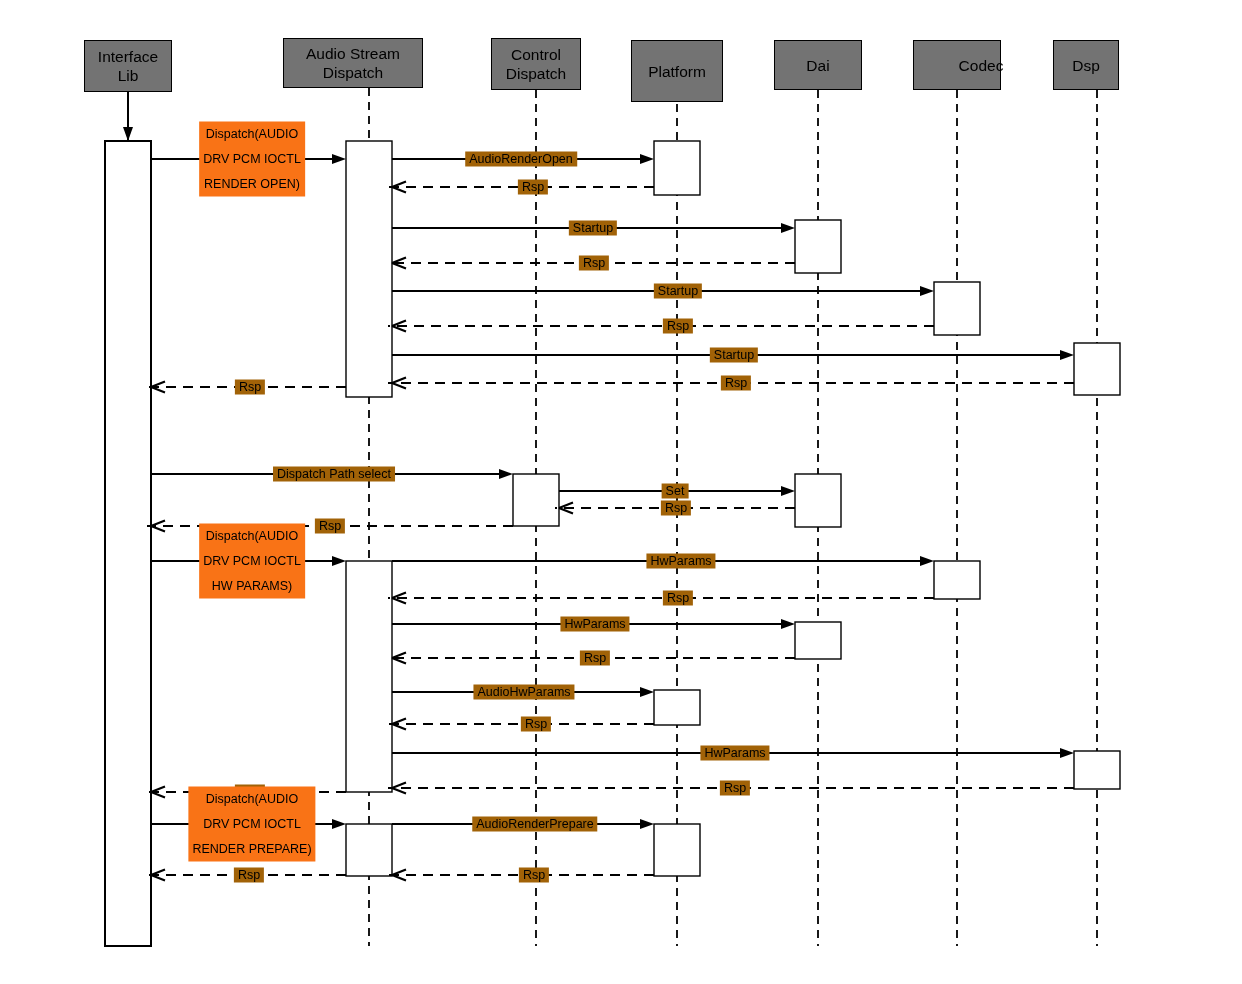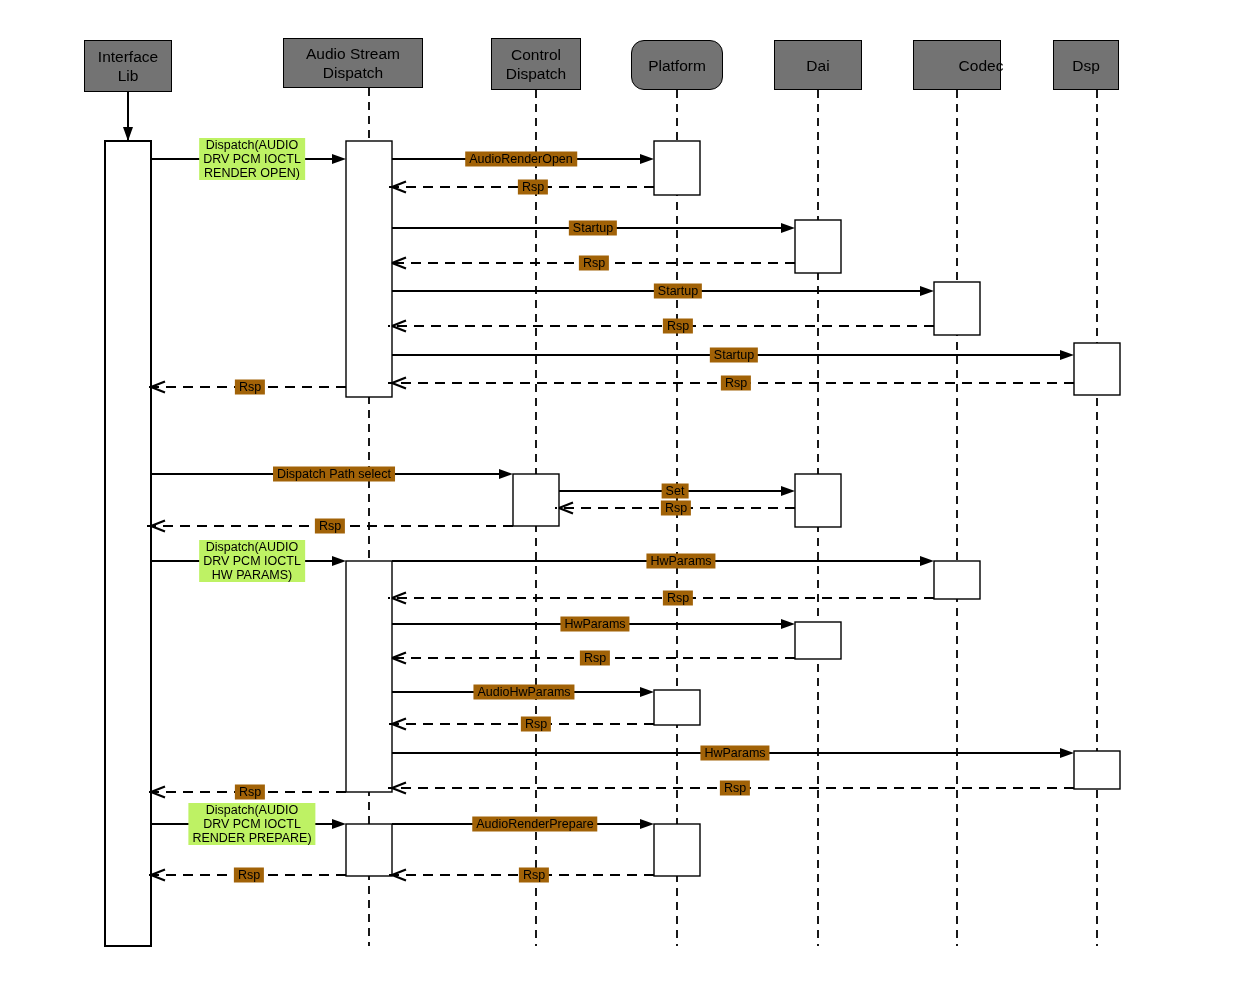--- a/index.html
+++ b/index.html
@@ -5,22 +5,22 @@
   html,body{margin:0;padding:0;background:#ffffff;}
   body{width:1242px;height:984px;position:relative;overflow:hidden;
        font-family:"Liberation Sans","DejaVu Sans",sans-serif;color:#000;}
   #stage{position:absolute;left:0;top:0;width:1242px;height:984px;}
   #seq-svg{position:absolute;left:0;top:0;width:1242px;height:984px;}
   .actor-box{position:absolute;box-sizing:border-box;border:1.6px solid #000;background:#737373;
              display:flex;align-items:center;justify-content:center;text-align:center;
              font-size:15.5px;line-height:19px;white-space:pre-line;}
   .msg-label{position:absolute;transform:translate(-50%,-50%);background:#a16207;
              padding:0 4px;font-size:12.5px;line-height:15px;white-space:nowrap;}
-  .msg-label-multi{position:absolute;transform:translate(-50%,-50%);background:#bef264;
-             padding:0 4px;font-size:12.5px;line-height:14px;text-align:center;white-space:pre-line;}
+  .msg-label-multi{position:absolute;transform:translate(-50%,-50%);background:#f97316;
+             padding:0 4px;font-size:12.5px;line-height:25px;text-align:center;white-space:pre-line;}
 </style>
 </head>
 <body>
 
 <div id="stage">
   <svg id="seq-svg" viewBox="0 0 1242 984" xmlns="http://www.w3.org/2000/svg">
       <line x1="128" y1="92" x2="128" y2="946" stroke="#000000" stroke-width="1.8"></line>
       <line x1="128" y1="92" x2="128" y2="138" stroke="#000000" stroke-width="2"></line>
       <polygon points="128,141 123,127 133,127" fill="#000000"></polygon>
       <line x1="369" y1="88" x2="369" y2="946" stroke="#000000" stroke-width="1.8" stroke-dasharray="8 6"></line>
@@ -149,18 +149,18 @@
 RENDER PREPARE)</div>
       <div class="msg-label" style="left: 535px; top: 824px;">AudioRenderPrepare</div>
       <div class="msg-label" style="left: 534px; top: 875px;">Rsp</div>
       <div class="msg-label" style="left: 249px; top: 875px;">Rsp</div>
       <div class="actor-box" style="left: 84px; top: 40px; width: 88px; height: 52px;">Interface
 Lib</div>
       <div class="actor-box" style="left: 283px; top: 38px; width: 140px; height: 50px;">Audio Stream
 Dispatch</div>
       <div class="actor-box" style="left: 491px; top: 38px; width: 90px; height: 52px;">Control
 Dispatch</div>
-      <div class="actor-box" style="left: 631px; top: 40px; width: 92px; height: 50px; border-radius: 13px;">Platform</div>
+      <div class="actor-box" style="left: 631px; top: 40px; width: 92px; height: 62px;">Platform</div>
       <div class="actor-box" style="left: 774px; top: 40px; width: 88px; height: 50px;">Dai</div>
       <div class="actor-box" style="left: 913px; top: 40px; width: 88px; height: 50px; padding-left: 48px;">Codec</div>
       <div class="actor-box" style="left: 1053px; top: 40px; width: 66px; height: 50px;">Dsp</div>
     </div>
 </div>
 
 </body></html>

